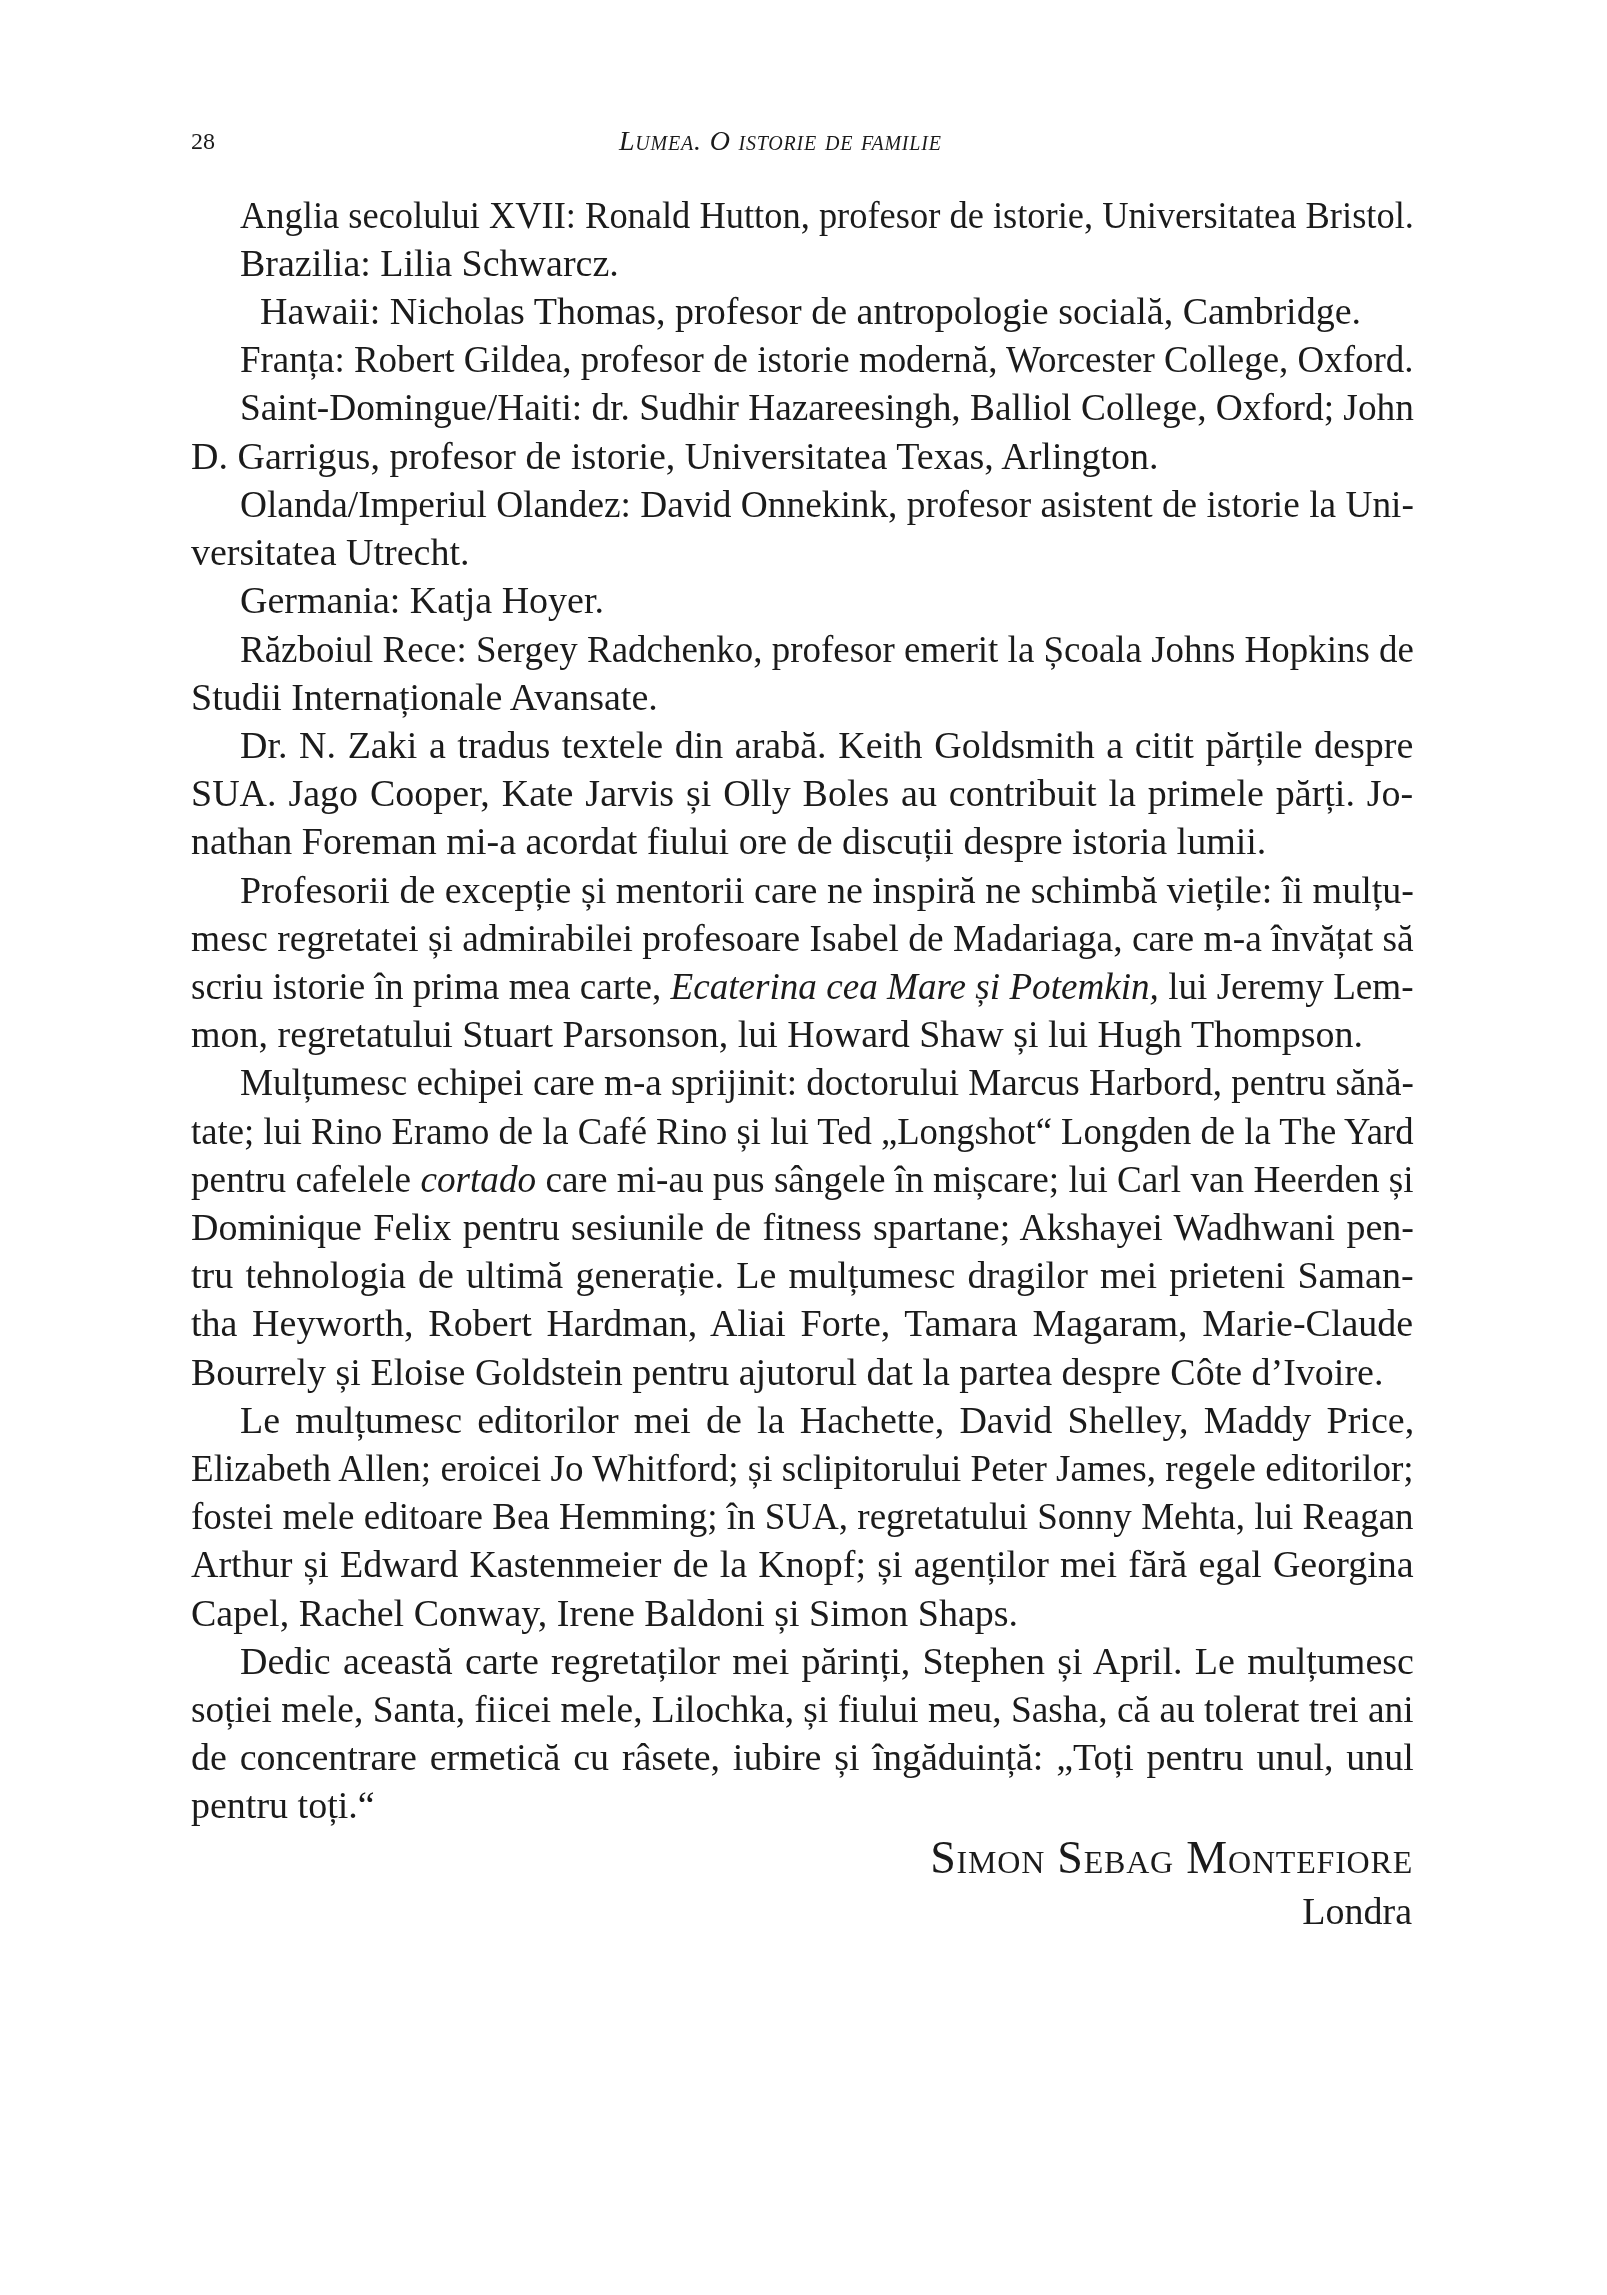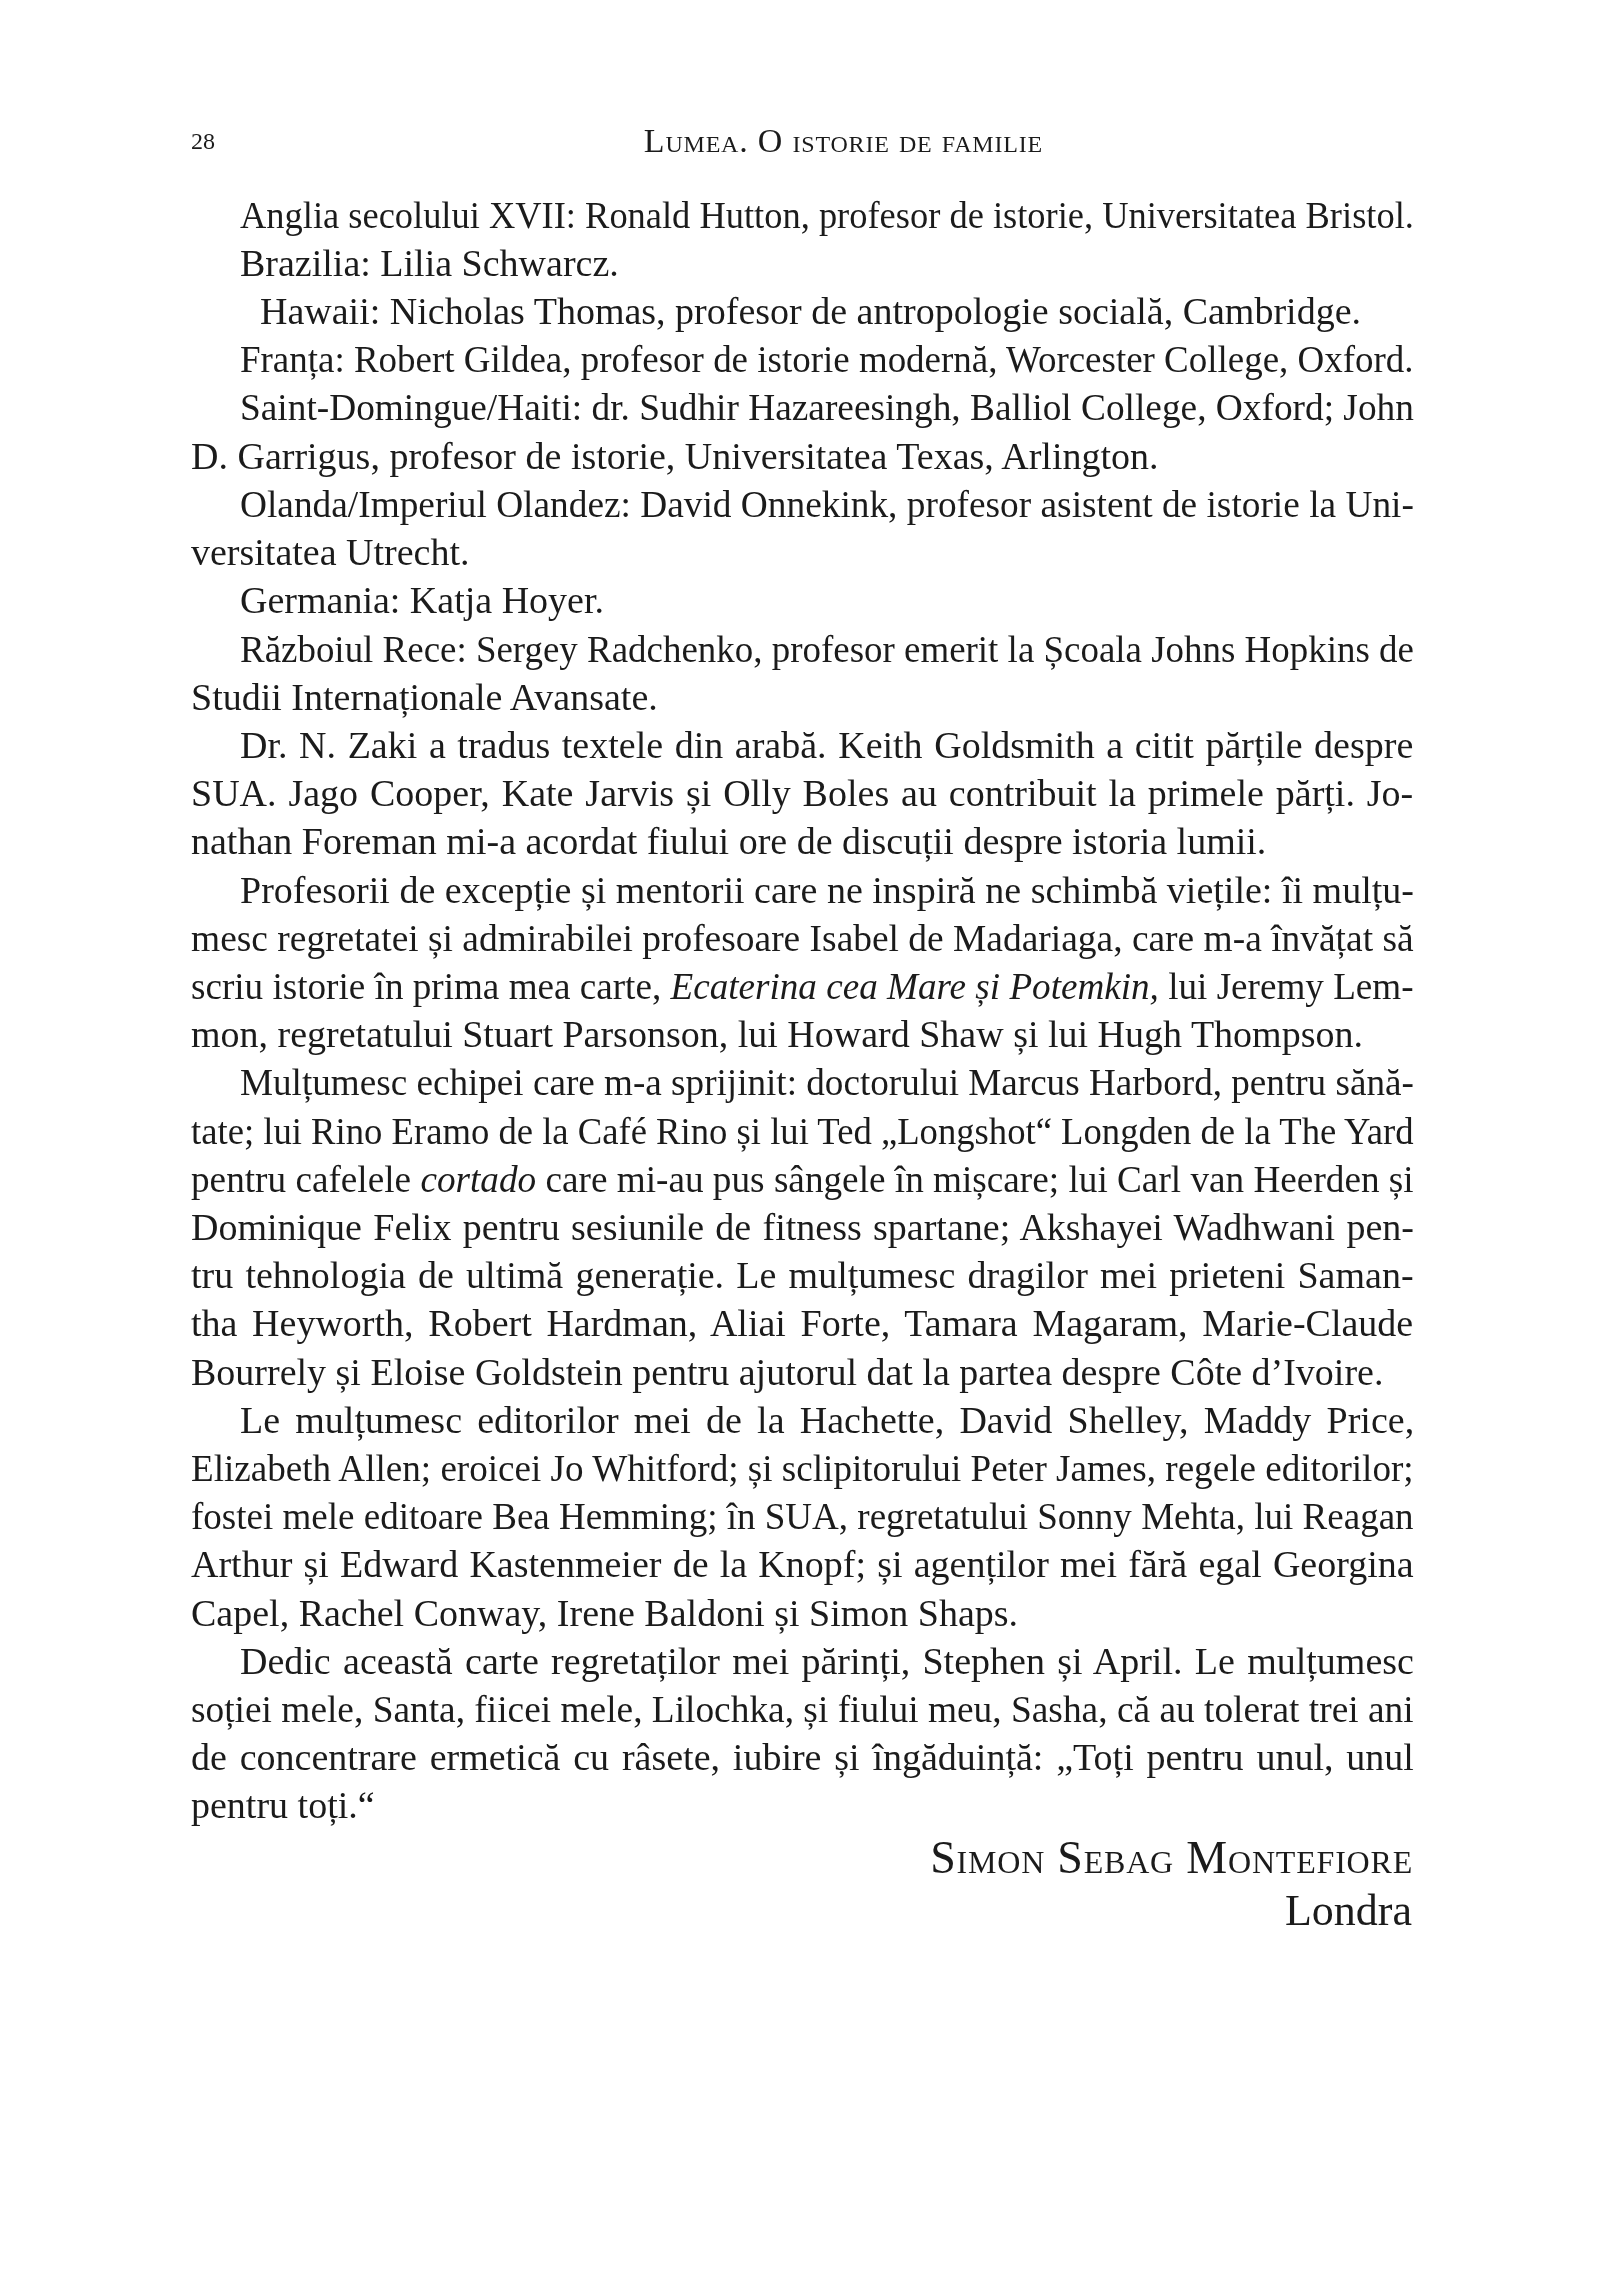--- a/index.html
+++ b/index.html
@@ -26,26 +26,27 @@
     left: 191px;
     top: 122px;
     font-size: 24px;
     line-height: 38px;
   }
   .running-head {
     position: absolute;
     left: 619px;
     width: 424px;
     top: 122px;
-    font-size: 34px;
+    font-size: 28px;
     line-height: 38px;
     font-variant: small-caps;
     letter-spacing: 0.8px;
-    text-align: right;
+    text-align: left;
     white-space: nowrap;
+    font-style: italic;
   }
   .line {
     position: absolute;
     left: 191px;
     width: 1222px;
     height: 48px;
     font-size: 38px;
     line-height: 48px;
     white-space: nowrap;
     text-align: justify;
@@ -69,21 +70,21 @@
     line-height: 48px;
     font-variant: small-caps;
     letter-spacing: 0.8px;
     text-align: right;
     white-space: nowrap;
   }
   .place {
     position: absolute;
     right: 196px;
     top: 1887px;
-    font-size: 44px;
+    font-size: 38px;
     line-height: 48px;
     text-align: center;
     white-space: nowrap;
   }
 </style>
 </head>
 <body>
 
 <div class="page">
   <div class="folio">28</div>

